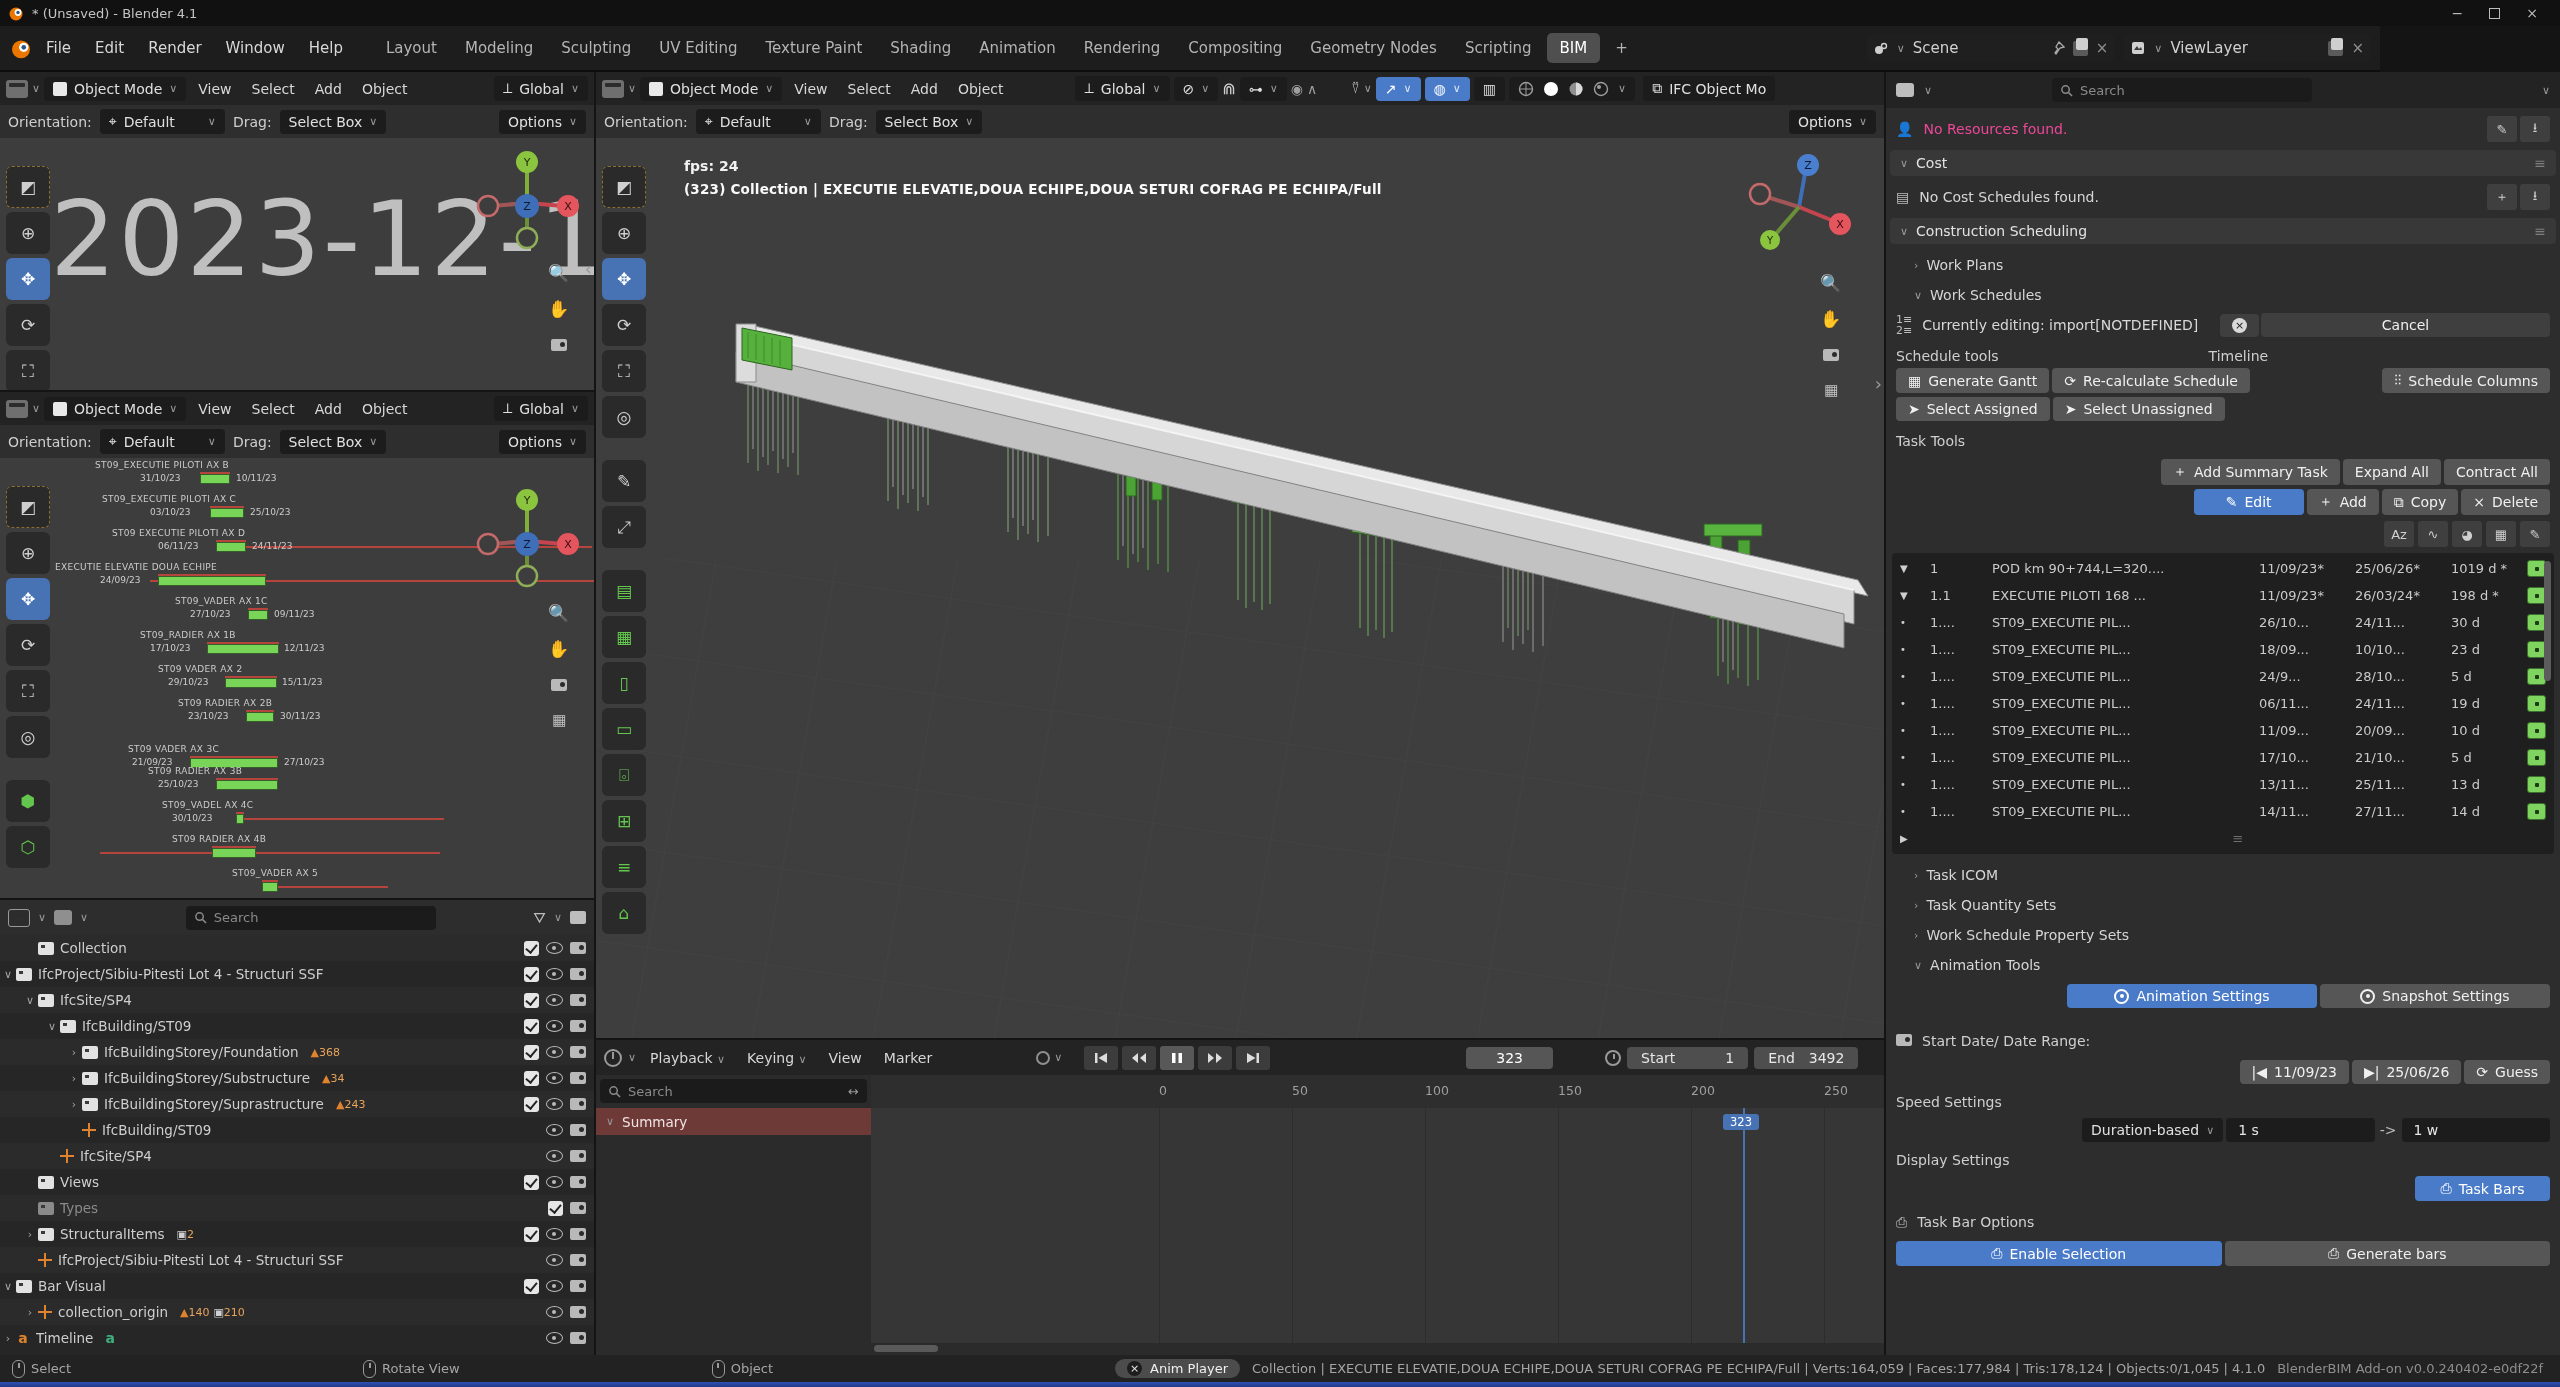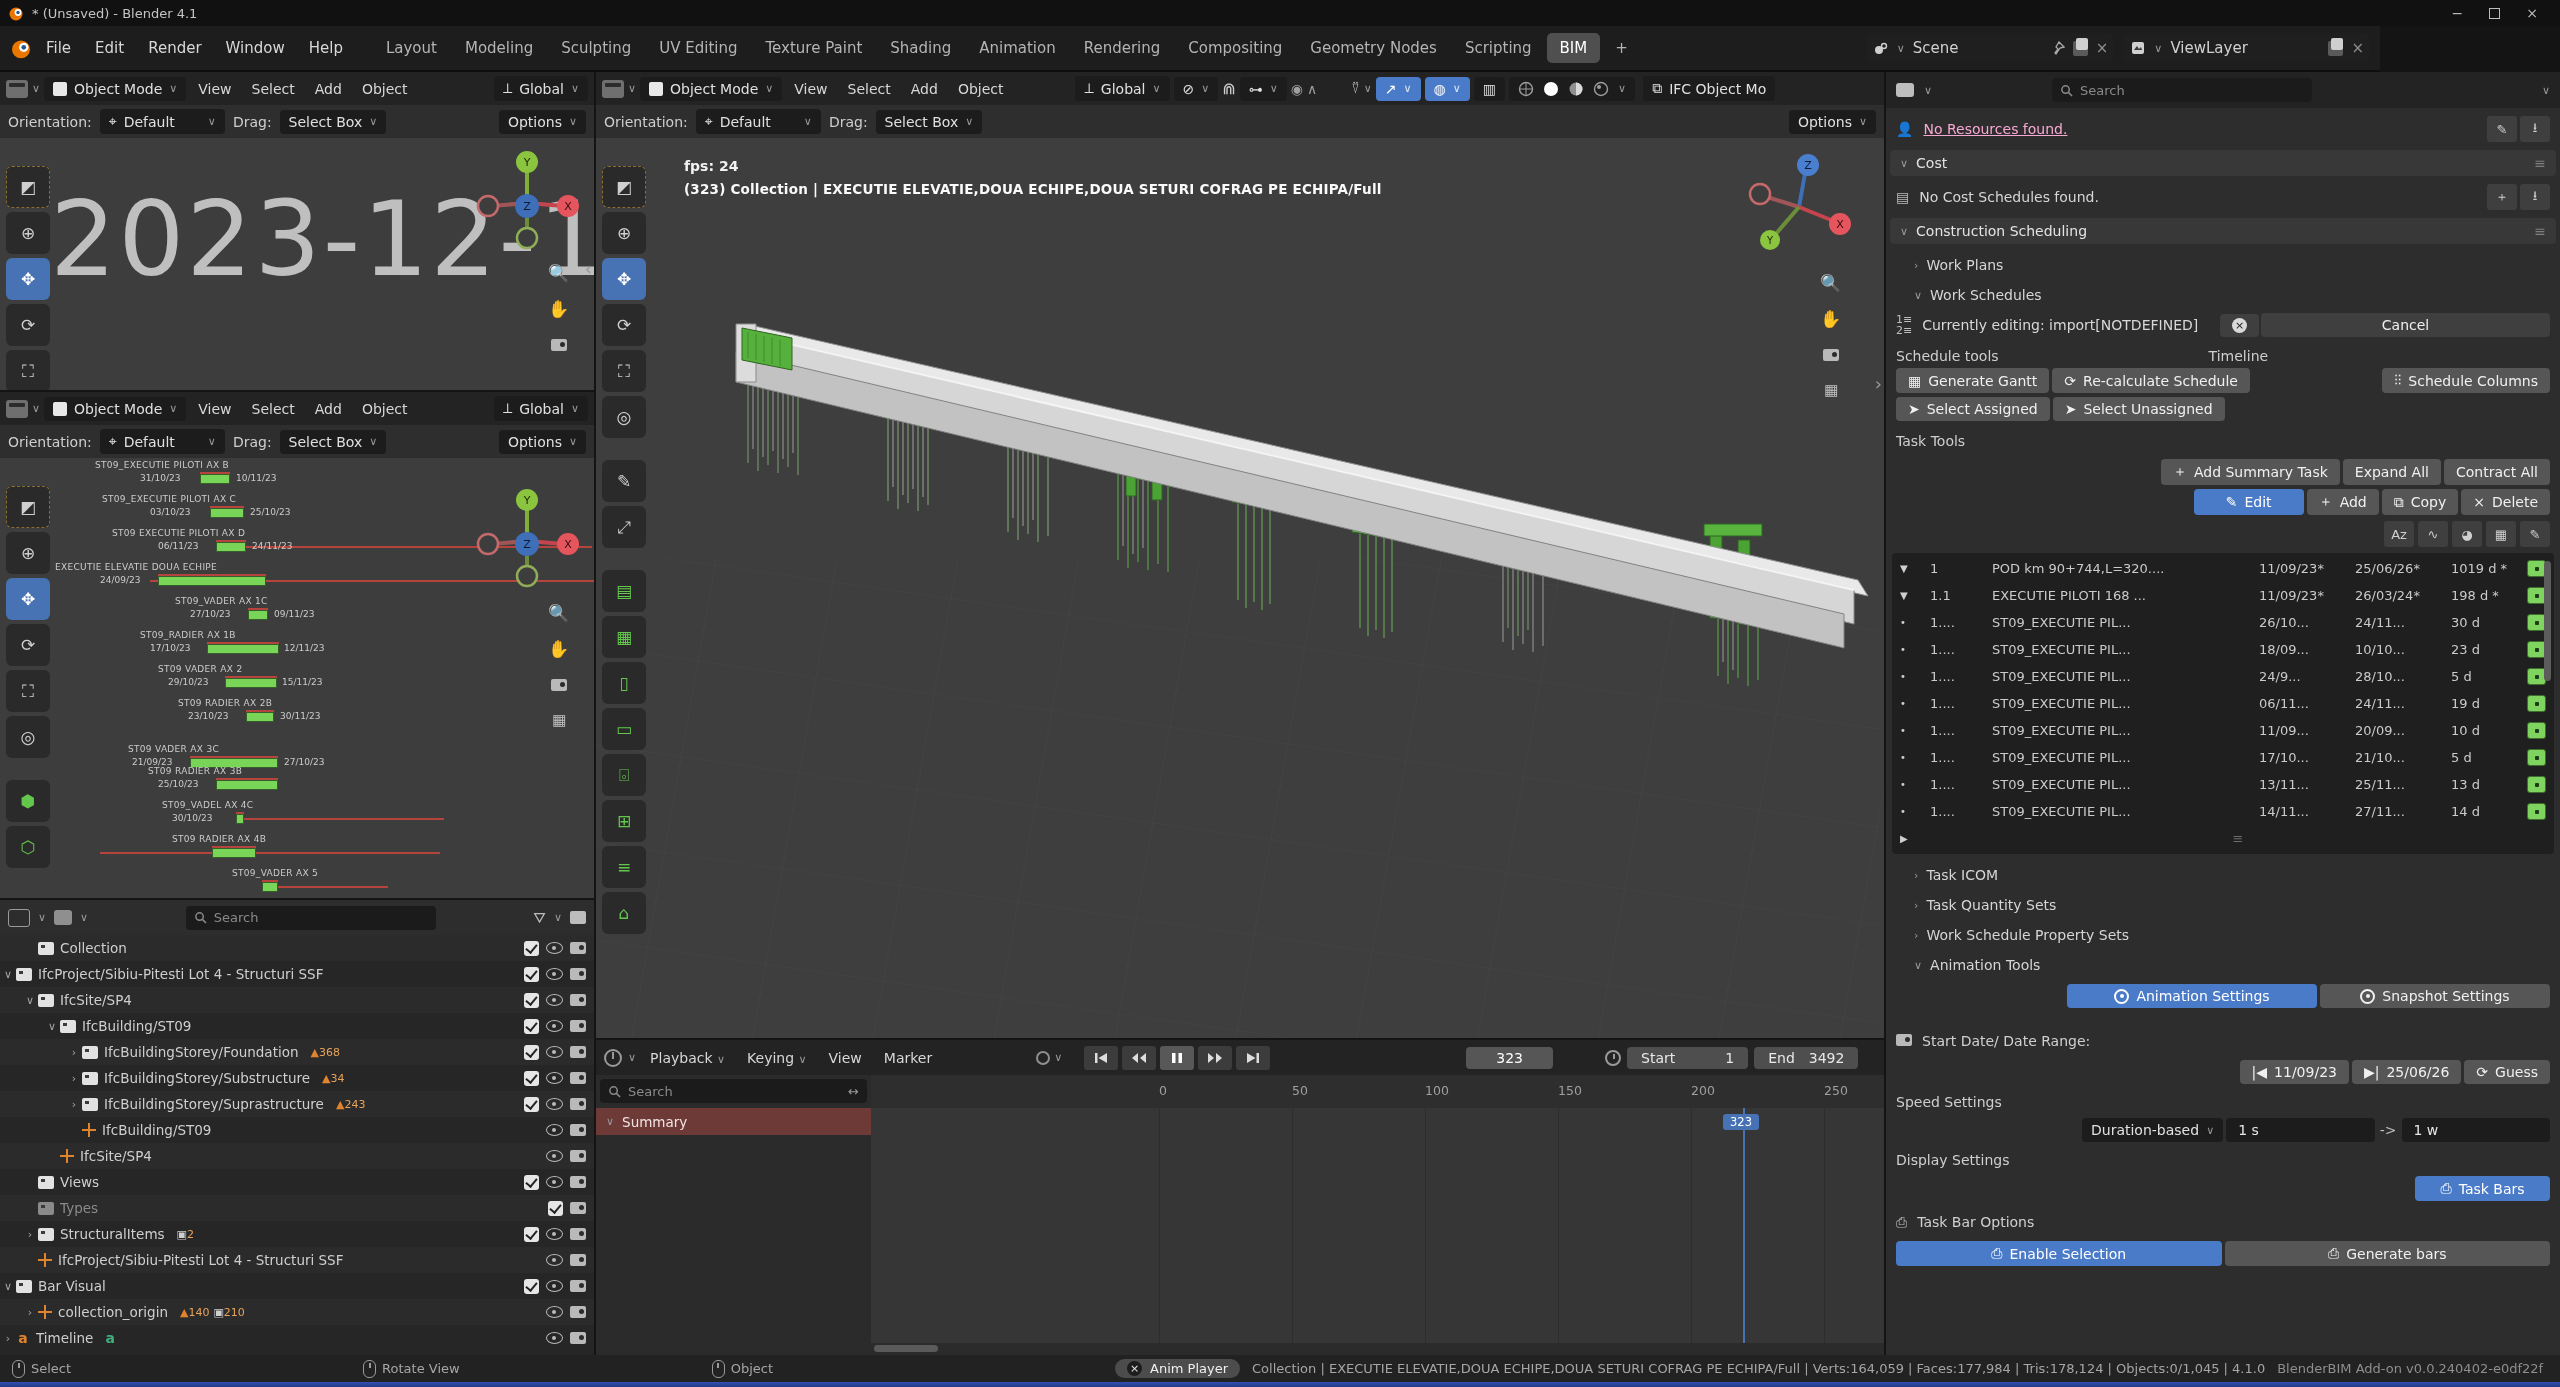--- a/index.html
+++ b/index.html
@@ -1117,21 +1117,21 @@
             <circle cx="6" cy="6" r="4" fill="none" stroke="#8a8a8a" stroke-width="1.6"></circle>
             <line x1="9" y1="9" x2="13" y2="13" stroke="#8a8a8a" stroke-width="1.6"></line>
           </svg>
         <span>Search</span>
       </div>
       <span class="chev" style="margin-left:auto;">∨</span>
     </div>
     <div class="prop-body">
       <div class="prow">
         <span style="color:#bdbdbd;">👤</span>
-        <span style="color:#f9a8d4;text-decoration:underline;">No Resources found.</span>
+        <span style="color:#ec4899;">No Resources found.</span>
         <span style="margin-left:auto;display:flex;gap:3px;">
           <span class="mini-btn">✎</span>
           <span class="mini-btn">⭳</span>
         </span>
       </div>
       <div class="section-bar">
         <span class="chev">∨</span>
         <span>Cost</span>
         <span style="margin-left:auto;color:#7f7f7f;">≡</span>
       </div>

